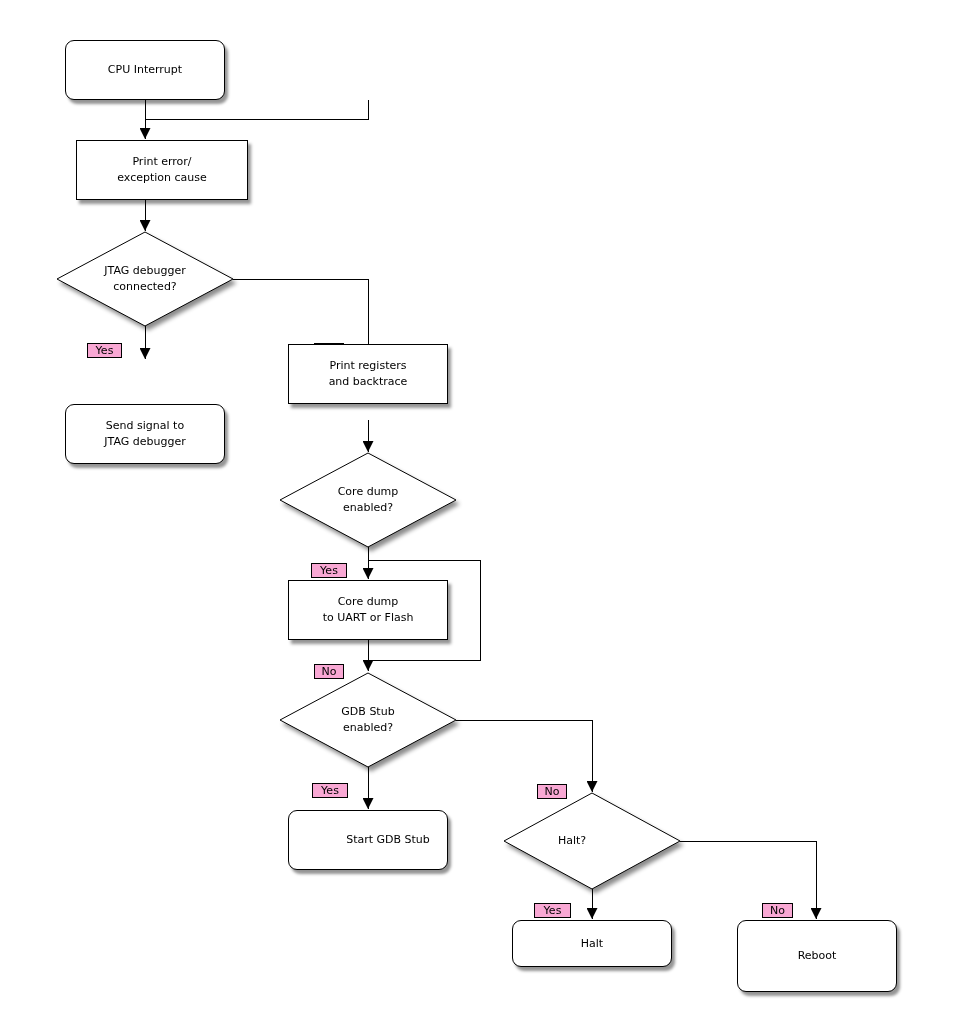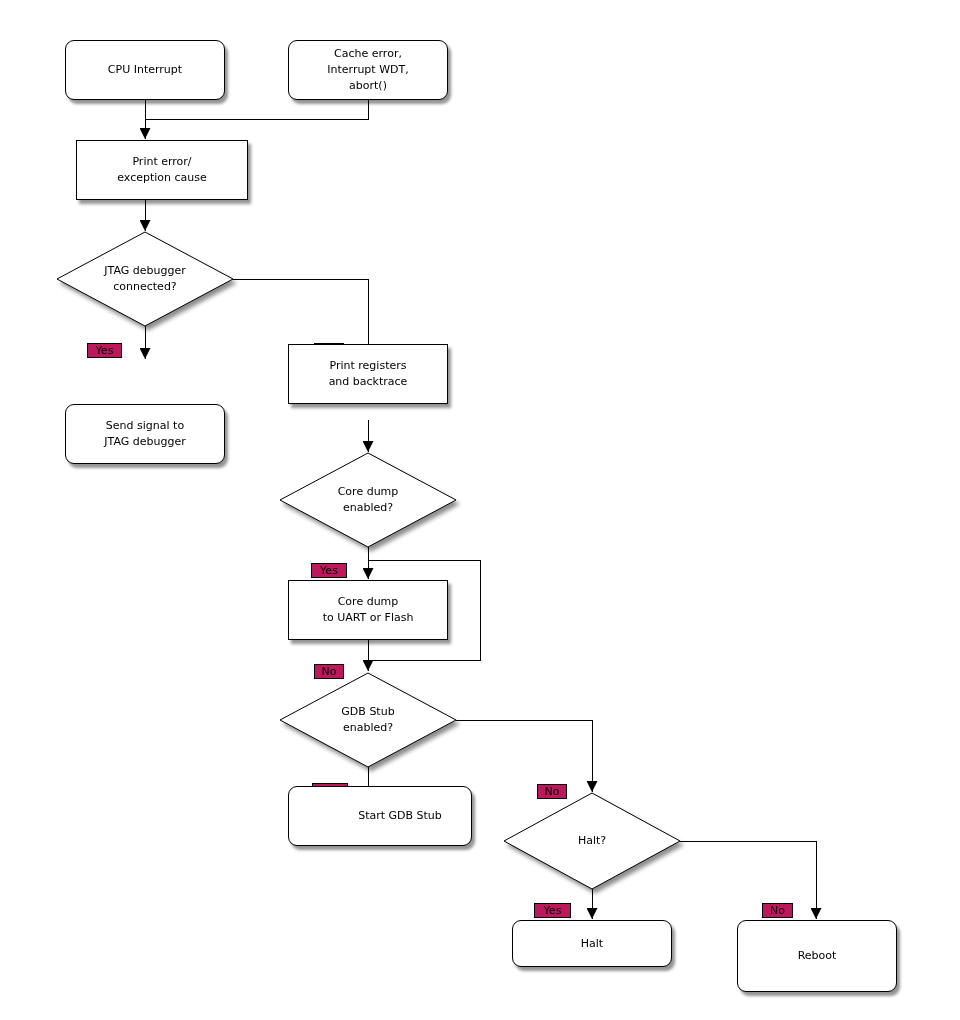--- a/index.html
+++ b/index.html
@@ -41,21 +41,21 @@
     align-items: center;
     justify-content: center;
     text-align: center;
     white-space: pre-line;
     line-height: 16px;
     pointer-events: none;
   }
   .tag {
     position: absolute;
     box-sizing: border-box;
-    background: #be185d;
+    background: #f9a8d4;
     border: 1px solid #000;
     height: 15px;
     line-height: 13px;
     text-align: center;
   }
 </style>
 </head>
 <body>
 
 <div class="canvas">
@@ -82,23 +82,20 @@
     <path class="wire" d="M680 841 H816 V919" marker-end="url(#arrow)"></path>
 
     <polygon class="diamond" points="145,232 233,279 145,326 57,279"></polygon>
     <polygon class="diamond" points="368,453 456,500 368,547 280,500"></polygon>
     <polygon class="diamond" points="368,673 456,720 368,767 280,720"></polygon>
     <polygon class="diamond" points="592,793 680,841 592,889 504,841"></polygon>
   </svg>
 
   <div class="node rounded" style="left:65px; top:40px; width:160px; height:60px;">CPU Interrupt</div>
 
-  <div class="node rounded" style="left:288px; top:40px; width:160px; height:60px;">Cache error,
-Interrupt WDT,
-abort()</div>
 
   <div class="node" style="left:76px; top:140px; width:172px; height:60px;">Print error/
 exception cause</div>
 
   <div class="dtext" style="left:57px; top:232px; width:176px; height:94px;">JTAG debugger
 connected?</div>
 
   <div class="tag" style="left:87px; top:343px; width:35px;">Yes</div>
 
   <div class="tag" style="left:314px; top:343px; width:30px;">No</div>
@@ -119,23 +116,23 @@
 
   <div class="tag" style="left:314px; top:664px; width:30px;">No</div>
 
   <div class="dtext" style="left:280px; top:673px; width:176px; height:94px;">GDB Stub
 enabled?</div>
 
   <div class="tag" style="left:312px; top:783px; width:36px;">Yes</div>
 
   <div class="tag" style="left:537px; top:784px; width:30px;">No</div>
 
-  <div class="node rounded" style="left:288px; top:786px; width:184px; height:60px;padding-left:40px;">Start GDB Stub</div>
+  <div class="node rounded" style="left:288px; top:810px; width:160px; height:60px;padding-left:40px;">Start GDB Stub</div>
 
-  <div class="dtext" style="left:504px; top:793px; width:176px; height:96px;">Halt?</div>
+  <div class="dtext" style="left:484px; top:793px; width:176px; height:96px;">Halt?</div>
 
   <div class="tag" style="left:534px; top:903px; width:37px;">Yes</div>
 
   <div class="tag" style="left:762px; top:903px; width:31px;">No</div>
 
   <div class="node rounded" style="left:512px; top:920px; width:160px; height:47px;">Halt</div>
 
   <div class="node rounded" style="left:737px; top:920px; width:160px; height:72px;">Reboot</div>
 
 </div>

